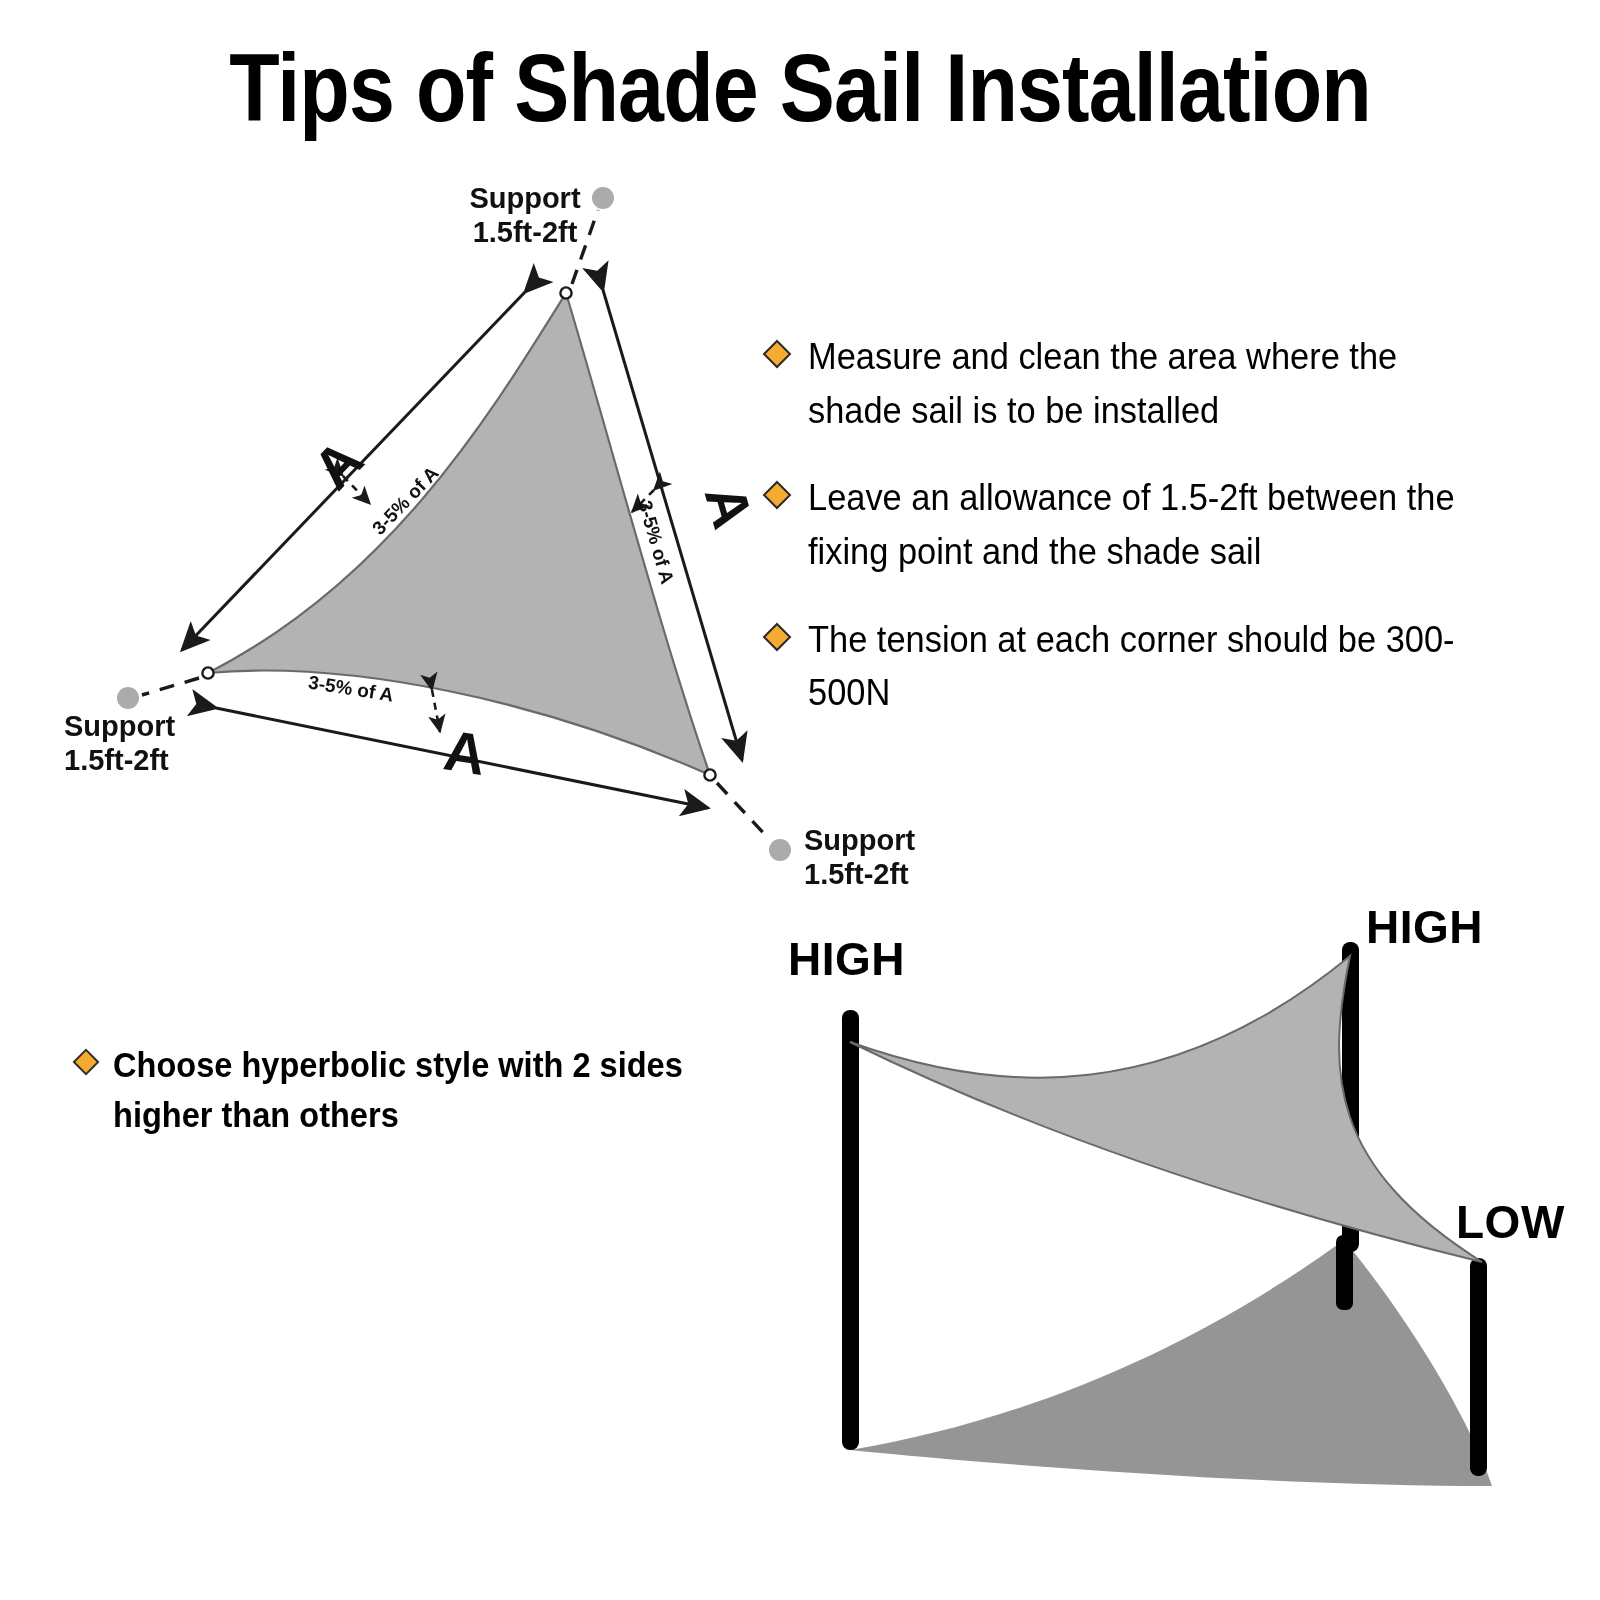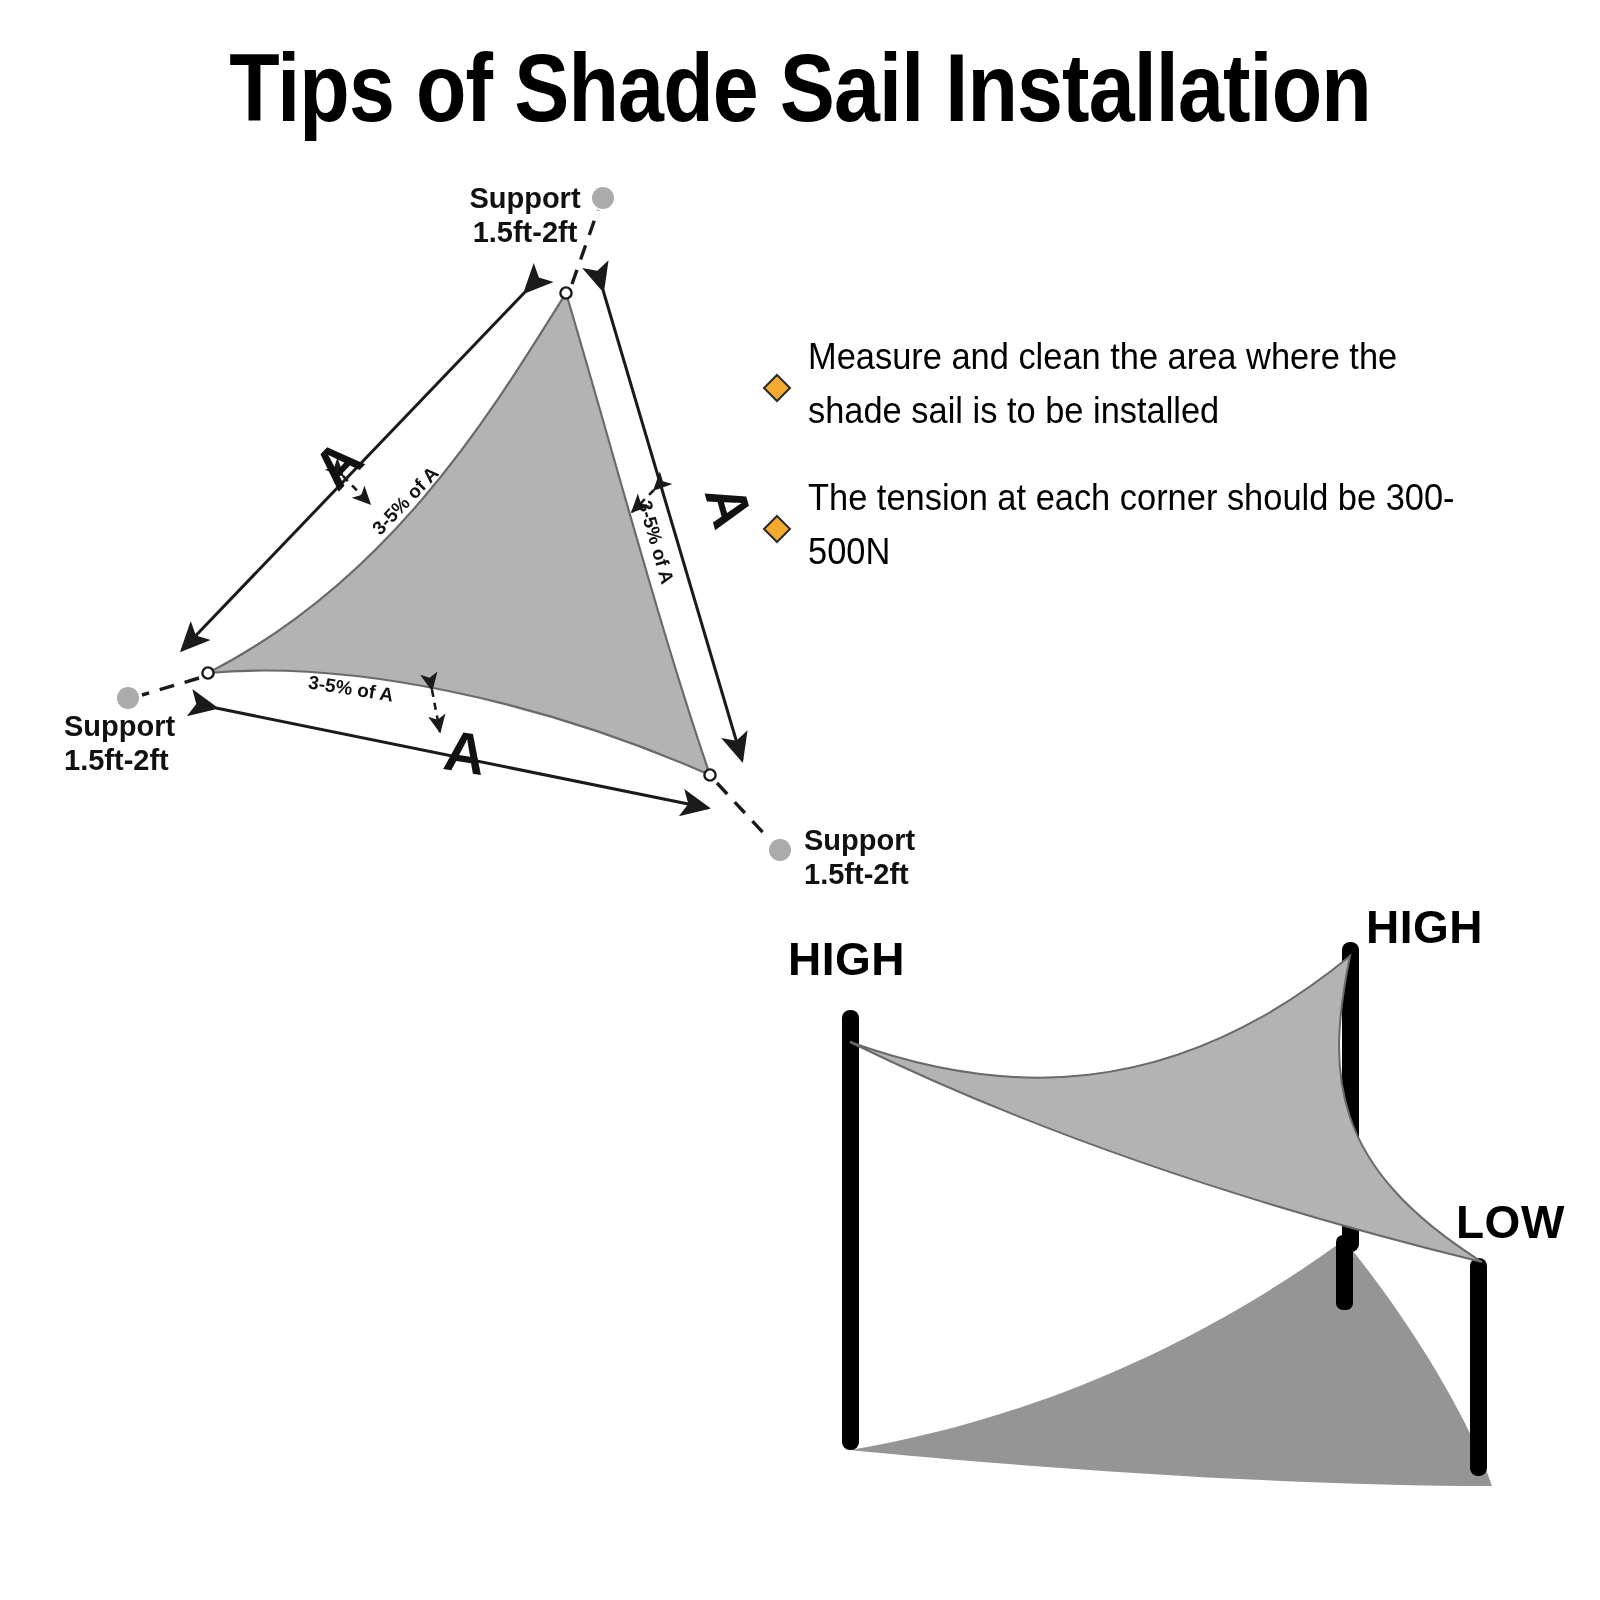--- a/index.html
+++ b/index.html
@@ -62,21 +62,21 @@
     top: 330px;
     width: 760px;
   }
   #tips-list-left {
     left: 72px;
     top: 1040px;
     width: 700px;
   }
   .bullet-item {
     display: flex;
-    align-items: center;
+    align-items: flex-start;
     margin-bottom: 34px;
   }
   #tips-list-left .bullet-item { margin-bottom: 30px; }
 
   .bullet-diamond {
     flex: 0 0 auto;
     width: 30px;
     height: 30px;
     margin-top: 9px;
     margin-right: 16px;
@@ -217,25 +217,37 @@
 
 <div class="bullet-list" id="tips-list-right">
 
   <div class="bullet-item">
     <svg class="bullet-diamond" viewBox="0 0 30 30">
       <polygon points="15,2 28,15 15,28 2,15" fill="#F5AA30" stroke="#2A2A2A" stroke-width="2"></polygon>
     </svg>
     <div class="bullet-text">Measure and clean the area where the shade sail is to be installed</div>
   </div>
 
+  <div class="bullet-item">
+    <svg class="bullet-diamond" viewBox="0 0 30 30">
+      <polygon points="15,2 28,15 15,28 2,15" fill="#F5AA30" stroke="#2A2A2A" stroke-width="2"></polygon>
+    </svg>
+    <div class="bullet-text">Leave an allowance of 1.5-2ft between the fixing point and the shade sail</div>
+  </div>
 
   <div class="bullet-item">
     <svg class="bullet-diamond" viewBox="0 0 30 30">
       <polygon points="15,2 28,15 15,28 2,15" fill="#F5AA30" stroke="#2A2A2A" stroke-width="2"></polygon>
     </svg>
     <div class="bullet-text">The tension at each corner should be 300-500N</div>
   </div>
 </div>
 
 <div class="bullet-list" id="tips-list-left">
 
+  <div class="bullet-item">
+    <svg class="bullet-diamond" viewBox="0 0 30 30">
+      <polygon points="15,2 28,15 15,28 2,15" fill="#F5AA30" stroke="#2A2A2A" stroke-width="2"></polygon>
+    </svg>
+    <div class="bullet-text">Choose hyperbolic style with 2 sides higher than others</div>
+  </div>
 
 </div>
 
 </body></html>

